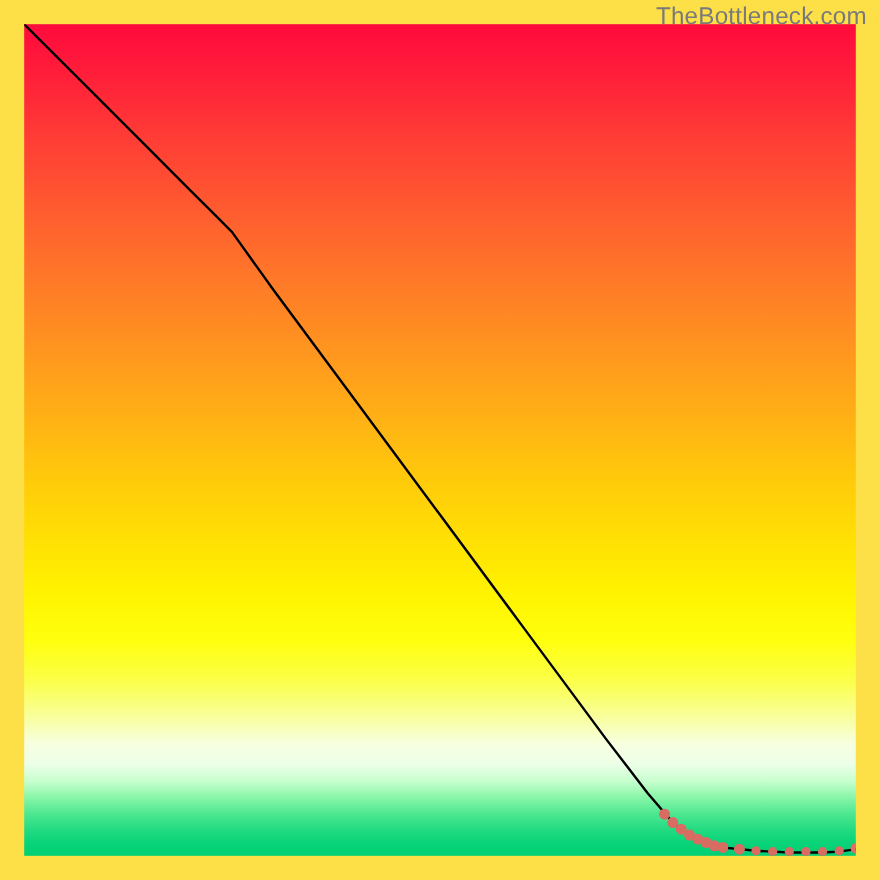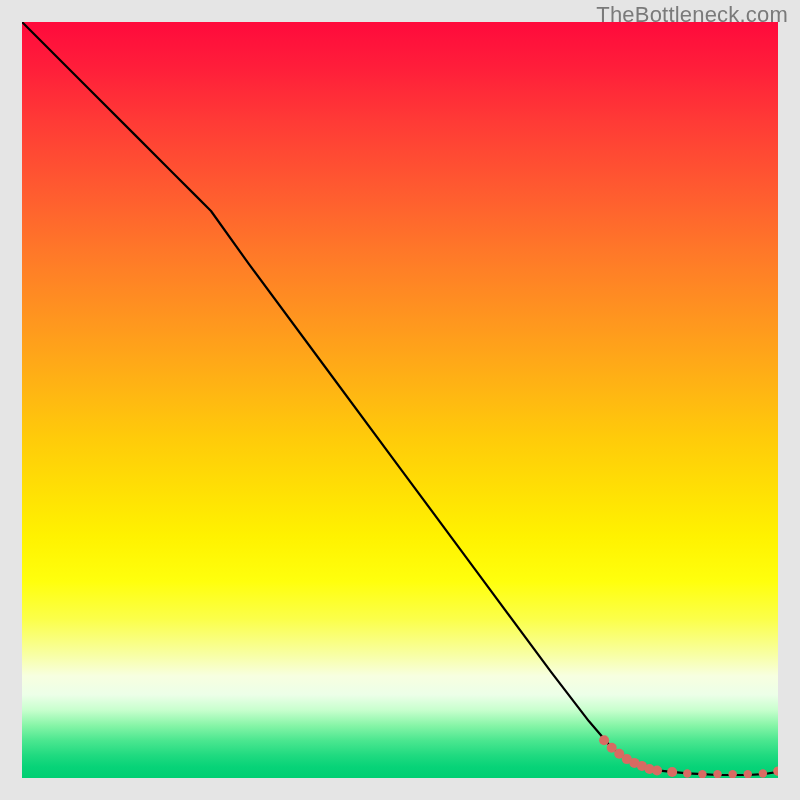--- a/index.html
+++ b/index.html
@@ -8,21 +8,21 @@
     width: 800px;
     height: 800px;
     background: #000;
     overflow: hidden;
     font-family: Arial, Helvetica, sans-serif;
   }
   .stage {
     position: relative;
     width: 800px;
     height: 800px;
-    background: #e5e5e5;
+    background: #fde047;
   }
   .plot {
     position: absolute;
     left: 22px;
     top: 22px;
     width: 756px;
     height: 756px;
     background: linear-gradient(
       to bottom,
       #ff0a3c 0%,

